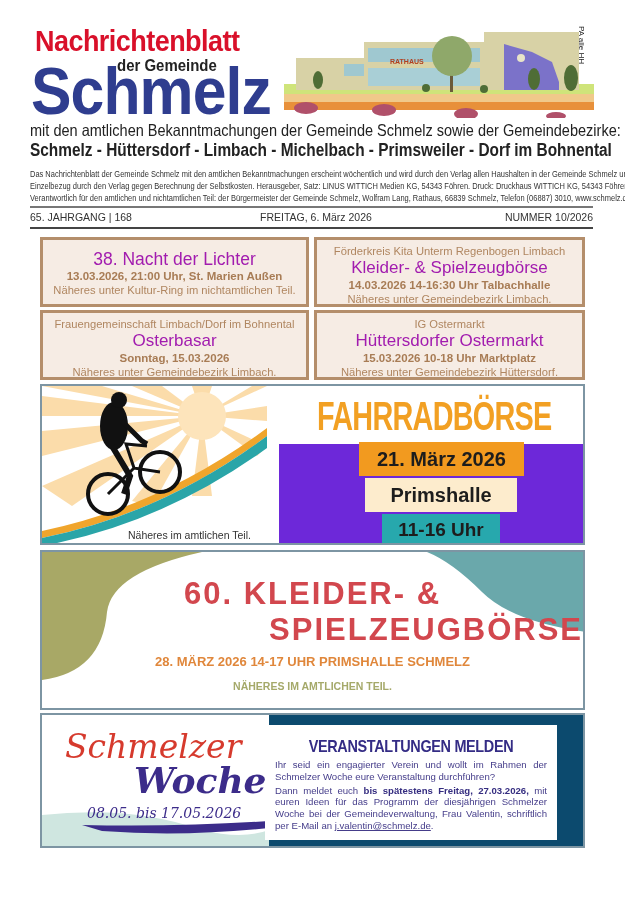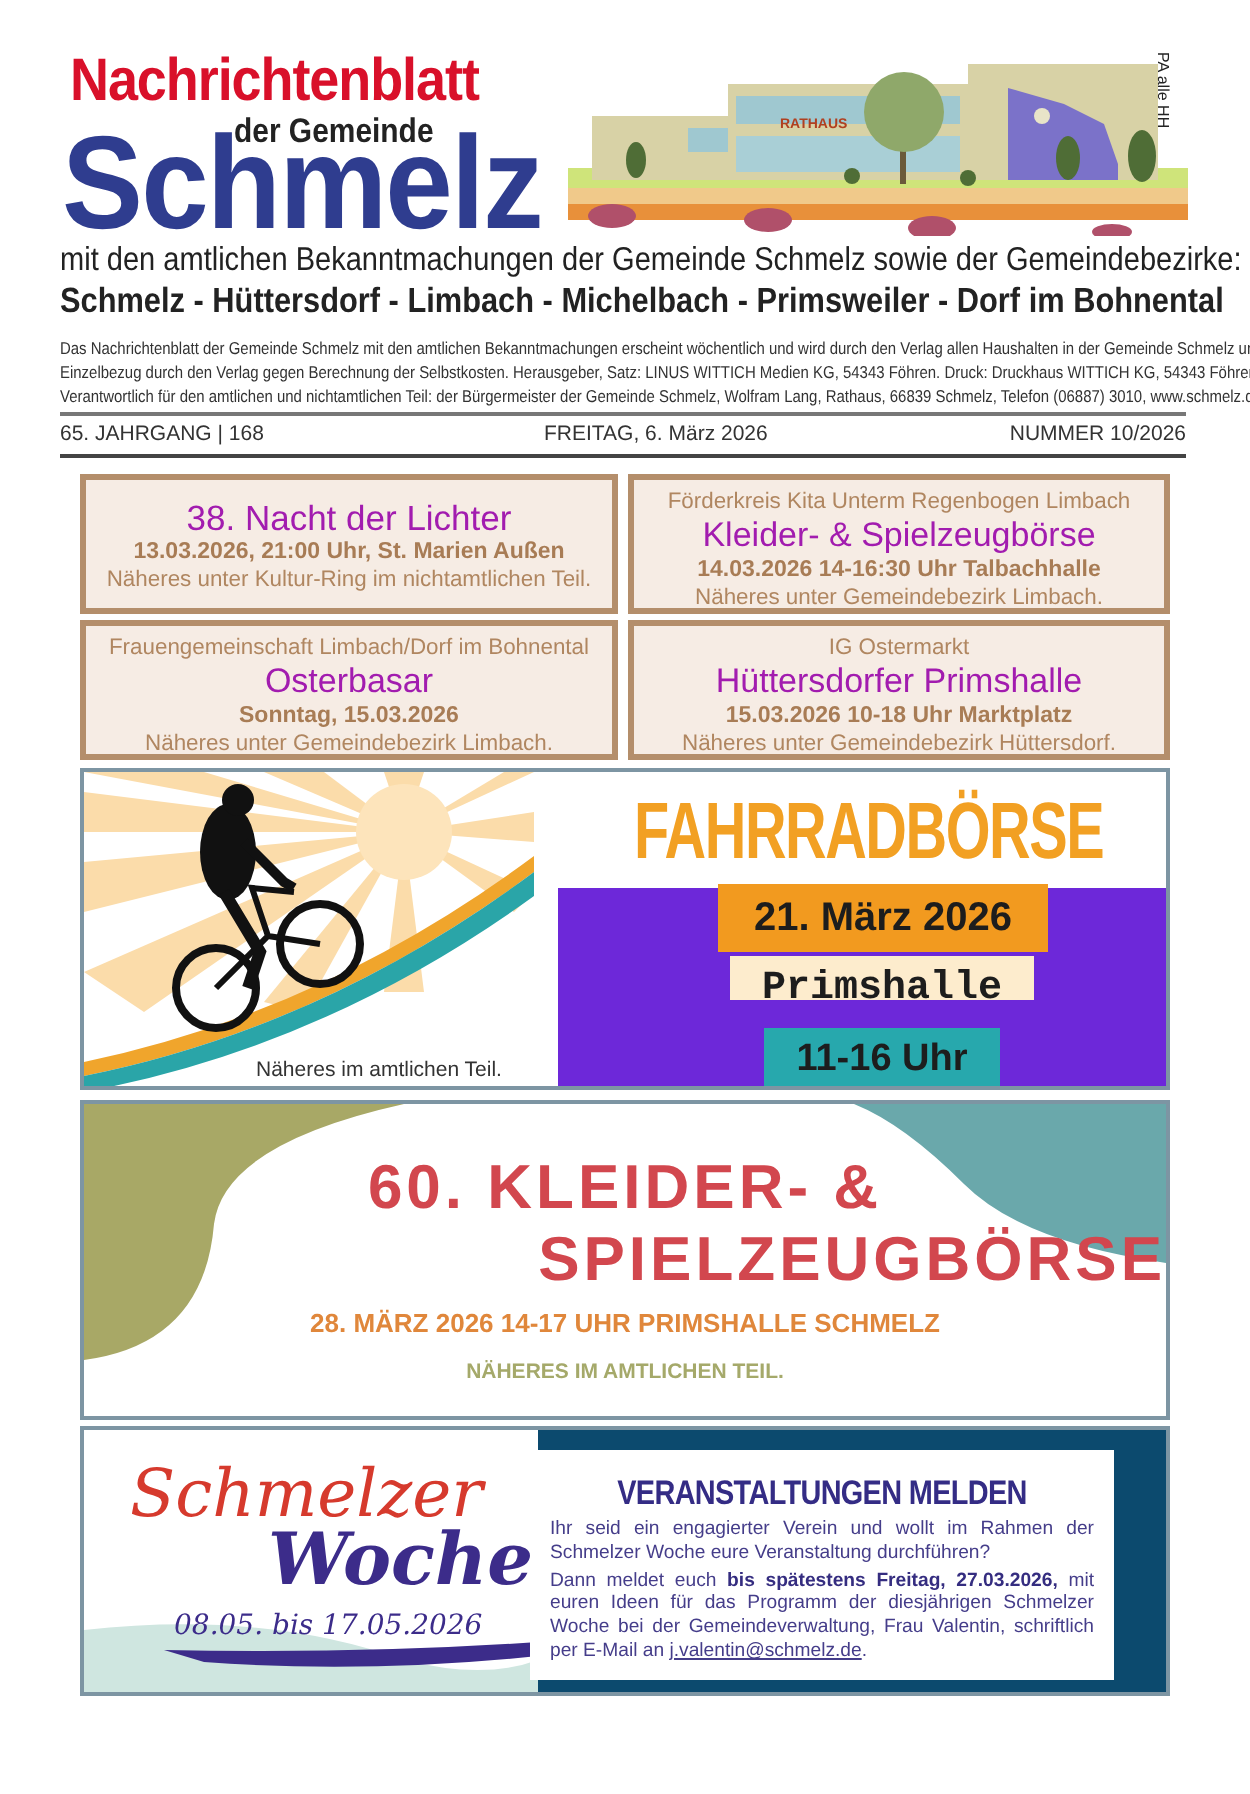--- a/index.html
+++ b/index.html
@@ -17,39 +17,39 @@
   .districts-line { position: absolute; left: 30px; top: 140px; font-size: 17.5px; font-weight: bold; color: #222; transform: scaleX(0.88); transform-origin: left top; white-space: nowrap; }
 
   .imprint { position: absolute; left: 30px; top: 168px; width: 650px; font-size: 8.6px; line-height: 12.2px; color: #333; transform: scaleX(0.87); transform-origin: left top; }
   .imprint .line { white-space: nowrap; }
 
   .rule-top { position: absolute; left: 30px; top: 206px; width: 563px; height: 1.5px; background: #777; }
   .rule-bottom { position: absolute; left: 30px; top: 227px; width: 563px; height: 1.5px; background: #444; }
   .issue-info { position: absolute; left: 30px; top: 211px; width: 563px; height: 14px; font-size: 10.5px; color: #333; }
   .issue-info span { position: absolute; top: 0; white-space: nowrap; }
   .issue-left { left: 0; }
-  .issue-center { left: 242px; }
+  .issue-center { left: 230px; }
   .issue-right { right: 0; }
 
   .event-box { position: absolute; background: #f6ece4; border: 3px solid #b48e6b; text-align: center; color: #b08660; padding-top: 4px; }
   .event-box .org { font-size: 11.2px; line-height: 14px; color: #b08660; }
   .event-box .title { font-size: 17px; line-height: 20px; font-weight: normal; color: #a21caf; }
   .event-box .when { font-size: 11.5px; line-height: 14px; font-weight: bold; color: #a87c55; }
   .event-box .more { font-size: 11.2px; line-height: 14px; color: #b08660; }
 
   .banner { position: absolute; left: 40px; width: 545px; border: 2px solid #7d95a3; overflow: hidden; background: #fff; }
 
   
   .bike-banner { top: 384px; height: 161px; }
   .bike-left { position: absolute; left: 0; top: 0; width: 225px; height: 157px; background: #fff; overflow: hidden; }
   .bike-right { position: absolute; left: 237px; top: 0; width: 318px; height: 157px; background: #6d28d9; }
   .bike-right-top { position: absolute; left: 0; top: 0; width: 318px; height: 58px; background: #ffffff; }
   .fahrrad-title { position: absolute; left: 38px; top: 8px; font-size: 40px; font-weight: bold; color: #f2a023; letter-spacing: -1px; transform: scaleX(0.72); transform-origin: left top; white-space: nowrap; }
   .bike-date { position: absolute; left: 80px; top: 56px; width: 165px; height: 34px; background: #f29a1f; color: #1d1d1d; font-weight: bold; font-size: 20px; text-align: center; line-height: 34px; }
-  .bike-place { position: absolute; left: 86px; top: 92px; width: 152px; height: 22px; background: #fdeccd; color: #1d1d1d; font-weight: bold; font-size: 20px; text-align: center; line-height: 34px; font-family: Liberation Mono, monospace; }
+  .bike-place { position: absolute; left: 86px; top: 92px; width: 152px; height: 34px; background: #fdeccd; color: #1d1d1d; font-weight: bold; font-size: 20px; text-align: center; line-height: 34px; }
   .bike-time { position: absolute; left: 103px; top: 128px; width: 118px; height: 31px; background: #27a8ad; color: #1d1d1d; font-weight: bold; font-size: 19px; text-align: center; line-height: 31px; }
   .bike-note { position: absolute; left: 86px; top: 143px; font-size: 10.5px; color: #333; white-space: nowrap; }
 
   
   .kleider-banner { top: 550px; height: 160px; }
   .kleider-title1 { position: absolute; left: 0; width: 100%; top: 24px; text-align: center; font-size: 31px; font-weight: bold; color: #d2474e; letter-spacing: 2px; }
   .kleider-title2 { position: absolute; left: 0; width: 100%; top: 60px; text-align: right; font-size: 31px; font-weight: bold; color: #d2474e; letter-spacing: 2px; }
   .kleider-info { position: absolute; left: 0; width: 100%; top: 102px; text-align: center; font-size: 13px; font-weight: bold; color: #e0873b; white-space: nowrap; }
   .kleider-note { position: absolute; left: 0; width: 100%; top: 128px; text-align: center; font-size: 10.5px; font-weight: bold; color: #a5a96a; }
 
@@ -141,21 +141,21 @@
 
 <div class="event-box" style="left:40px; top:310px; width:269px; height:70px;">
   <div class="org">Frauengemeinschaft Limbach/Dorf im Bohnental</div>
   <div class="title">Osterbasar</div>
   <div class="when">Sonntag, 15.03.2026</div>
   <div class="more">Näheres unter Gemeindebezirk Limbach.</div>
 </div>
 
 <div class="event-box" style="left:314px; top:310px; width:271px; height:70px;">
   <div class="org">IG Ostermarkt</div>
-  <div class="title">Hüttersdorfer Primshalle</div>
+  <div class="title">Hüttersdorfer Ostermarkt</div>
   <div class="when">15.03.2026 10-18 Uhr Marktplatz</div>
   <div class="more">Näheres unter Gemeindebezirk Hüttersdorf.</div>
 </div>
 
 <div class="banner bike-banner">
   <div class="bike-left">
     <svg width="225" height="157" viewBox="0 0 225 157">
       <rect width="225" height="157" fill="#ffffff"></rect>
       <g fill="#fbdcaa">
         <polygon points="160,30 0,0 60,0"></polygon>

